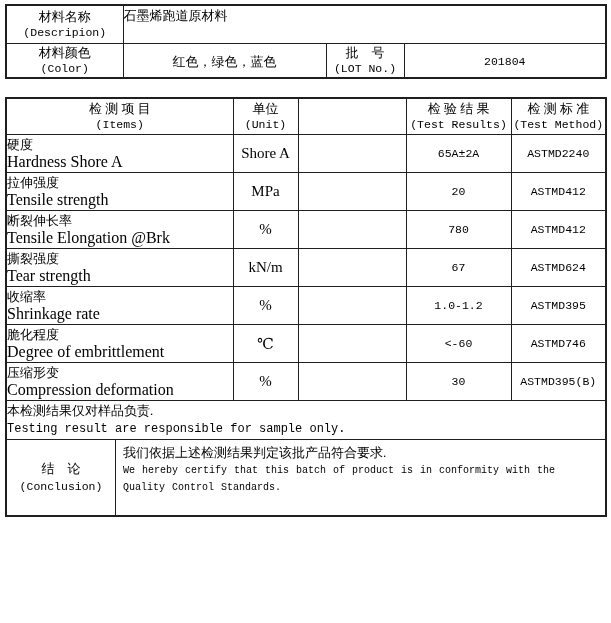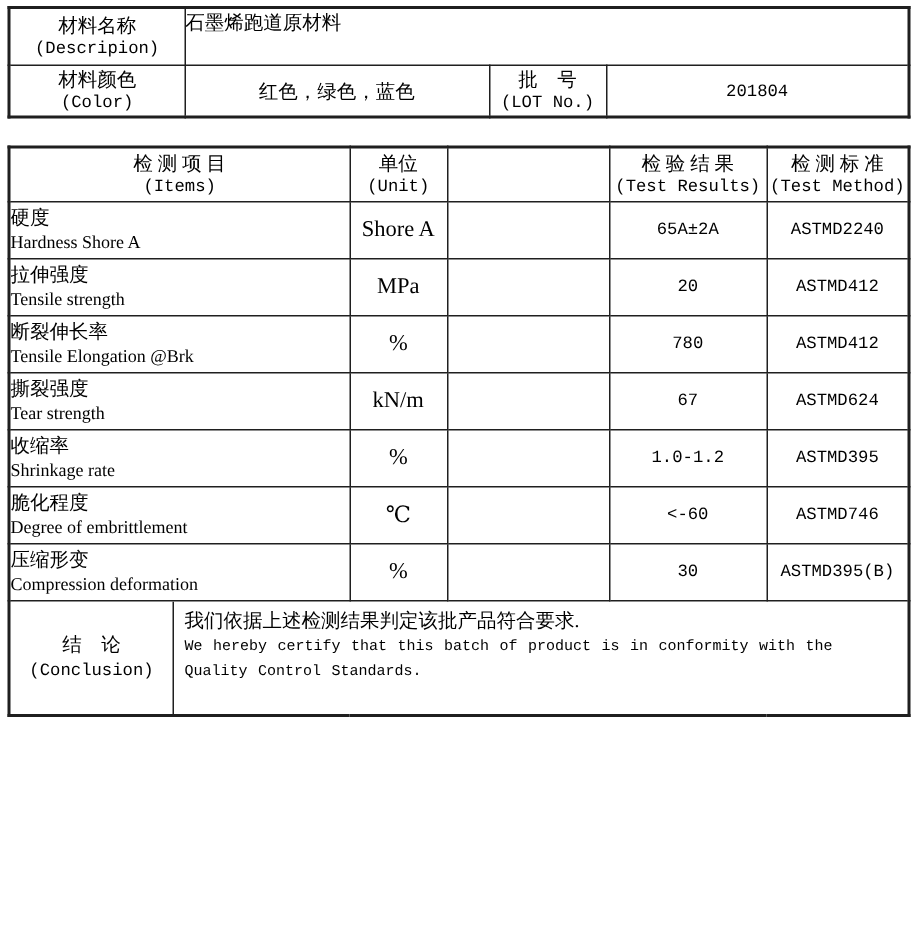--- a/index.html
+++ b/index.html
@@ -24,21 +24,21 @@
   }
   table.tbl td {
     border: 1px solid #1f1f1f;
     padding: 0;
     overflow: hidden;
   }
   .top-tbl  { left: 5px; top: 4px;  width: 600px; }
   .main-tbl { left: 5px; top: 97px; width: 600px; }
 
   .zh   { font-size: 13px; line-height: 16px; }
-  .en   { font-size: 12px; line-height: 17px; }
+  .en   { font-size: 16px; line-height: 17px; }
   .mono { font-family: "Liberation Mono", "DejaVu Sans Mono", monospace;
           font-size: 11.5px; line-height: 16px; }
 
   .c { text-align: center; vertical-align: middle; }
 
   .top-tbl tr.r1 td { height: 37px; }
   .top-tbl tr.r2 td { height: 33px; }
   .val-top { vertical-align: top; text-align: left; padding: 3px 0 0 8px; }
 
   .main-tbl tr.hdr td  { height: 35px; }
@@ -209,20 +209,26 @@
         <div class="en">Compression deformation</div>
       </td>
       <td class="c unit-cell">%</td>
       <td></td>
       <td class="c mono res-cell">30</td>
       <td class="c mono meth-cell">ASTMD395(B)</td>
     </tr>
 
 
 
+    <tr>
+      <td class="note-cell" colspan="5">
+        <div class="zh">本检测结果仅对样品负责.</div>
+        <div class="mono">Testing result are responsible for sample only.</div>
+      </td>
+    </tr>
 
     <tr>
       <td class="conc-cell" colspan="5">
         <div class="conc-wrap">
           <div class="conc-label">
             <div class="zh">结　论</div>
             <div class="mono">(Conclusion)</div>
           </div>
           <div class="conc-body">
             <div class="zh">我们依据上述检测结果判定该批产品符合要求.</div>

